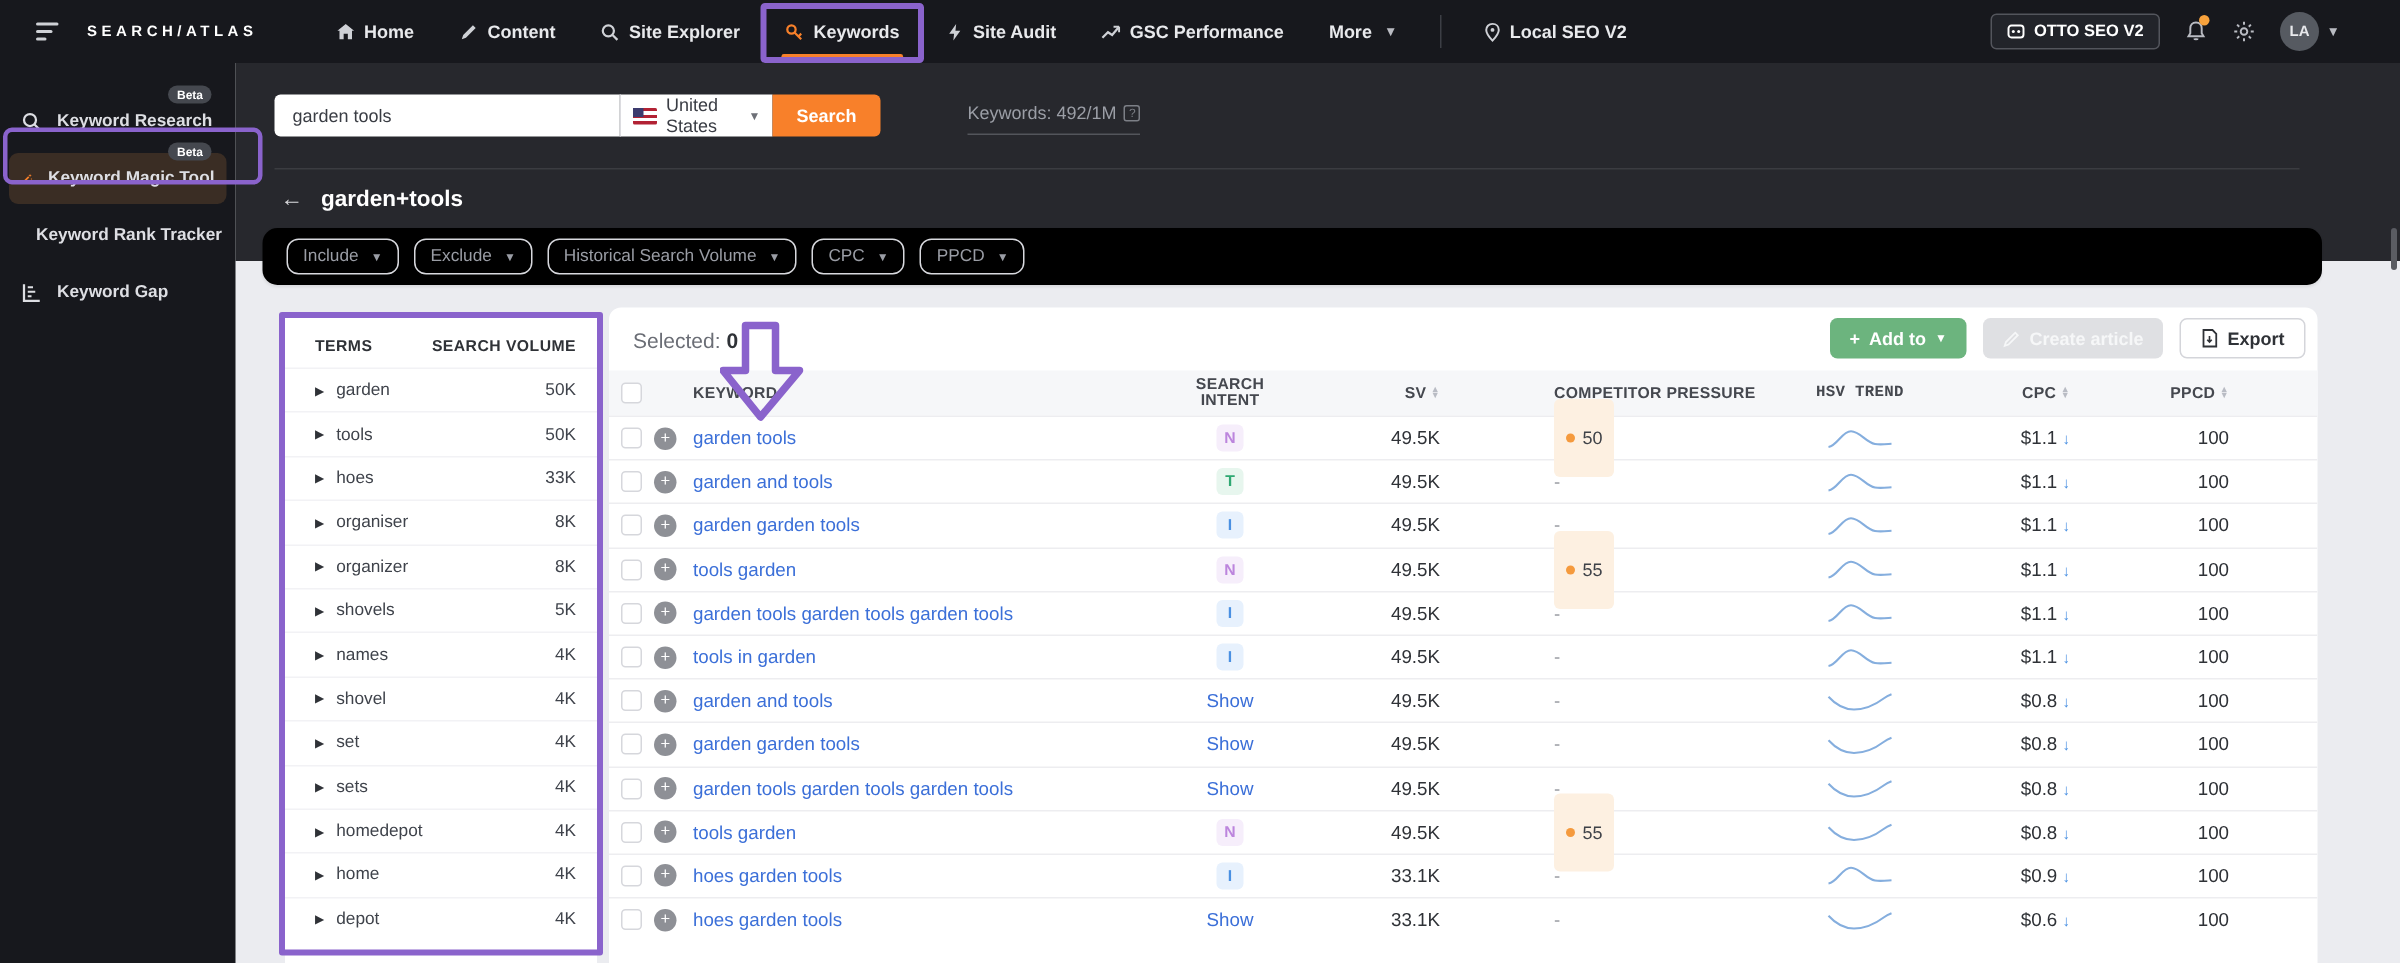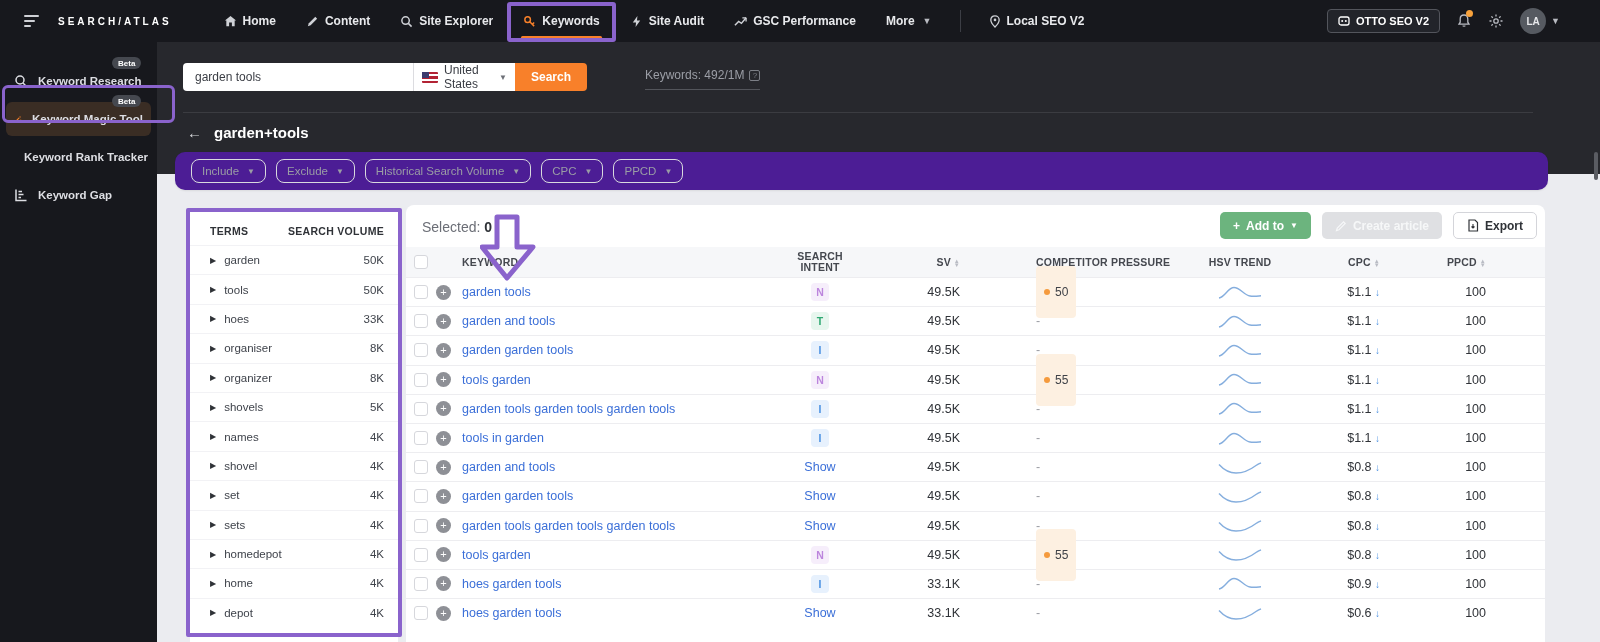--- a/index.html
+++ b/index.html
@@ -57,21 +57,21 @@
   .kw-counter { position:absolute; left:488px; top:26px; color:#9b9ea6; font-size:12px; display:flex; gap:5px;
                 align-items:center; padding-bottom:7px; border-bottom:1px solid #53555b; }
   .kw-info { width:11px; height:11px; border:1px solid #7c7f86; border-radius:2px; font-size:8px; color:#7c7f86;
              display:flex; align-items:center; justify-content:center; }
   .dark-divider { position:absolute; left:26px; top:70px; width:1350px; height:1px; background:#3b3c41; }
   .title-row { position:absolute; left:30px; top:82px; display:flex; align-items:center; gap:12px; color:#fff; }
   .back-arrow { font-size:15px; color:#d9dadd; cursor:pointer; }
   .page-title { font-size:15px; font-weight:bold; }
 
   
-  .filter-card { position:absolute; left:175px; top:152px; width:1373px; height:38px; background:#4c1d95;
+  .filter-card { position:absolute; left:175px; top:152px; width:1373px; height:38px; background:#000000;
                  border-radius:10px; display:flex; align-items:center; gap:10px; padding:0 16px; z-index:5;
                  box-shadow:0 1px 2px rgba(0,0,0,.08); }
   .pill { display:flex; align-items:center; gap:8px; border:1px solid #d8d9de; border-radius:8px; height:24px;
           padding:0 10px; font-size:11.5px; color:#9a9da5; cursor:pointer; white-space:nowrap; }
   .pill .caret { font-size:8px; color:#9a9da5; }
 
   
   .terms-panel { position:absolute; left:190px; top:211px; width:208px; height:431px; background:#ffffff; overflow:hidden; }
   .terms-header { display:flex; justify-content:space-between; padding:14px 14px 8px 20px; font-size:10.5px;
                   font-weight:bold; color:#2f3237; letter-spacing:.3px; }
@@ -112,21 +112,21 @@
   .int-n { background:#f6eefb; color:#bc85dd; }
   .int-t { background:#e7f6ee; color:#2fa872; }
   .int-i { background:#e7f1fd; color:#4a90e2; }
   .show-link { color:#3b6fd8; font-size:12.5px; cursor:pointer; }
   .c-sv { width:85px; text-align:right; }
   .c-press { width:230px; padding-left:76px; }
   .press-badge { display:inline-flex; align-items:center; gap:5px; background:#fdf0e1; border-radius:4px;
                  padding:19px 8px; font-size:12px; color:#3f4248; }
   .press-dot { width:6px; height:6px; border-radius:50%; background:#f59a3d; }
   .press-dash { color:#9a9da3; }
-  .c-trend { width:100px; display:flex; justify-content:center; }
+  .c-trend { width:100px; display:flex; justify-content:center;font-family:Liberation Mono, monospace; }
   .c-cpc { width:90px; text-align:right; white-space:nowrap; }
   .cpc-arrow { color:#4a90e2; font-size:10px; }
   .c-ppcd { width:110px; text-align:right; padding-right:4px; }
   .pad-right { width:55px; }
   .sort-ico { display:inline-flex; flex-direction:column; line-height:4.5px; font-size:6px; color:#b9bcc4;
               vertical-align:middle; margin-left:3px; }
   .th-intent { line-height:11px; text-align:center; }
 
   
   .arrow-annot { position:absolute; left:480px; top:214px; z-index:40; pointer-events:none; }

